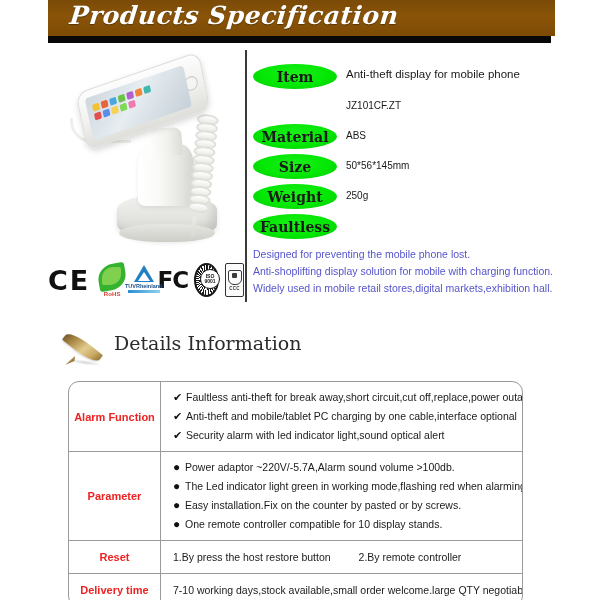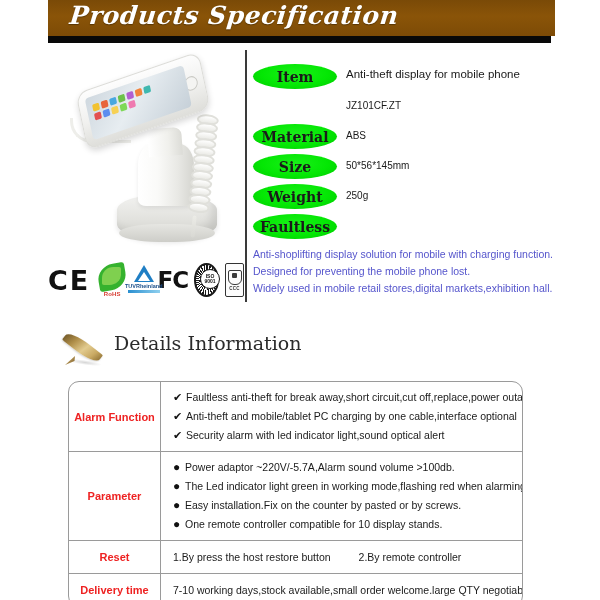--- a/index.html
+++ b/index.html
@@ -670,22 +670,22 @@
     </div>
     <div class="spec-row">
       <div class="spec-pill">
           <span>Faultless</span>
         </div>
       <div class="spec-value small"></div>
     </div>
   </div>
 
   <div class="feature-lines">
+    <div class="feature-line">Designed for preventing the mobile phone lost.</div>
     <div class="feature-line">Anti-shoplifting display solution for mobile with charging function.</div>
-    <div class="feature-line">Designed for preventing the mobile phone lost.</div>
     <div class="feature-line">Widely used in mobile retail stores,digital markets,exhibition hall.</div>
   </div>
 </div>
 
 <div class="details-heading">
   <div class="quill">
     <div class="quill-shadow"></div>
     <div class="quill-feather"></div>
     <div class="quill-tip"></div>
   </div>

